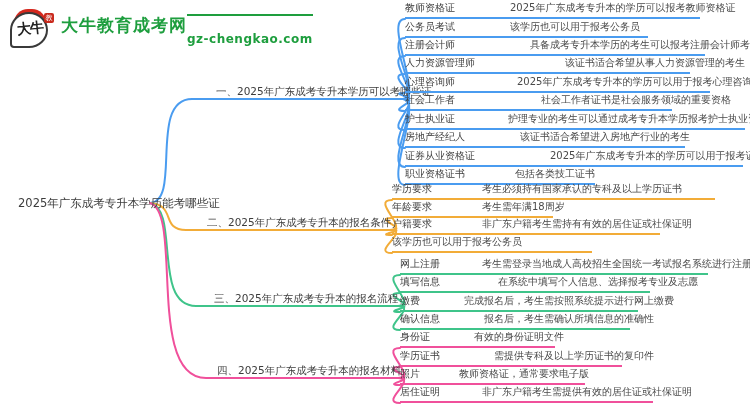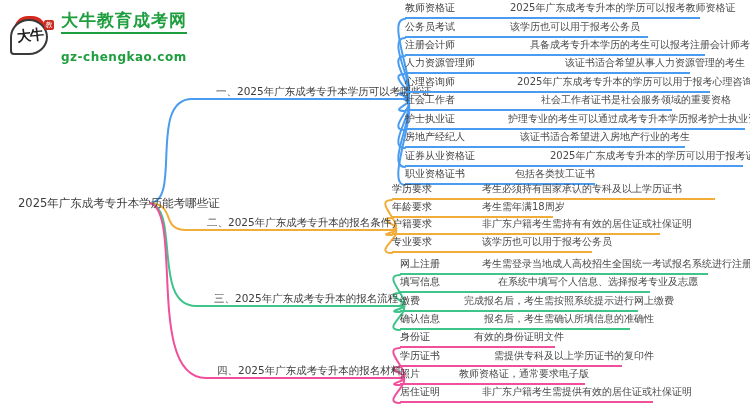--- a/index.html
+++ b/index.html
@@ -12,21 +12,21 @@
   .logo-icon { position:relative; width:44px; height:42px; }
   .logo-bubble { position:absolute; left:0; top:3px; width:38px; height:36px; background:#fff;
                  border:2px solid #3a3a3a; border-radius:50% 50% 50% 4px; }
   .logo-arc { position:absolute; left:4px; top:0px; width:32px; height:14px;
               border-radius:16px 16px 0 0; background:#d5281e; }
   .logo-hanzi { position:absolute; left:5px; top:11px; width:30px; text-align:center;
                 font-family:"DejaVu Serif","Liberation Serif",serif; font-weight:bold;
                 font-size:14px; color:#222; transform:rotate(-6deg); letter-spacing:-1px; }
   .logo-seal { position:absolute; right:0px; top:4px; width:10px; height:10px; background:#c92a1d;
                border-radius:2px; color:#fff; font-size:7px; line-height:10px; text-align:center; }
-  .logo-text { display:flex; flex-direction:column; }
+  .logo-text { display:flex; }
   .logo-title { color:#1e9e3e; font-size:17px; font-weight:bold; letter-spacing:1px; }
   .logo-url { color:#1e9e3e; font-size:12px; font-weight:bold; border-top:2px solid #1e9e3e;
               margin-top:0; padding-top:16px; letter-spacing:0.5px; }
 
   
   .connectors { position:absolute; left:0; top:0; }
   .root-label { position:absolute; left:18px; top:196px; font-size:11.5px; color:#3c3c3c; white-space:nowrap; }
   .branch-label { position:absolute; font-size:10.5px; color:#3c3c3c; white-space:nowrap; }
   .row { position:absolute; display:flex; align-items:flex-end; height:17px;
          border-bottom:2px solid var(--c,#999); padding-bottom:2px; }
@@ -142,21 +142,20 @@
   </div>
   <div class="row" style="left: 392px; top: 201px; width: 161px; --lw: 90px; --c: #f2ac38;">
     <span class="lbl">年龄要求</span>
     <span class="desc">考生需年满18周岁</span>
   </div>
   <div class="row" style="left: 392px; top: 218px; width: 268px; --lw: 90px; --c: #f2ac38;">
     <span class="lbl">户籍要求</span>
     <span class="desc">非广东户籍考生需持有有效的居住证或社保证明</span>
   </div>
   <div class="row" style="left: 392px; top: 236px; width: 200px; --lw: 90px; --c: #f2ac38;">
-    <span class="lbl">专业要求</span>
     <span class="desc">该学历也可以用于报考公务员</span>
   </div>
 
   <div class="row" style="left: 400px; top: 258px; width: 308px; --lw: 82px; --c: #3fc48a;">
     <span class="lbl">网上注册</span>
     <span class="desc">考生需登录当地成人高校招生全国统一考试报名系统进行注册</span>
   </div>
   <div class="row" style="left: 400px; top: 276px; width: 250px; --lw: 98px; --c: #3fc48a;">
     <span class="lbl">填写信息</span>
     <span class="desc">在系统中填写个人信息、选择报考专业及志愿</span>

